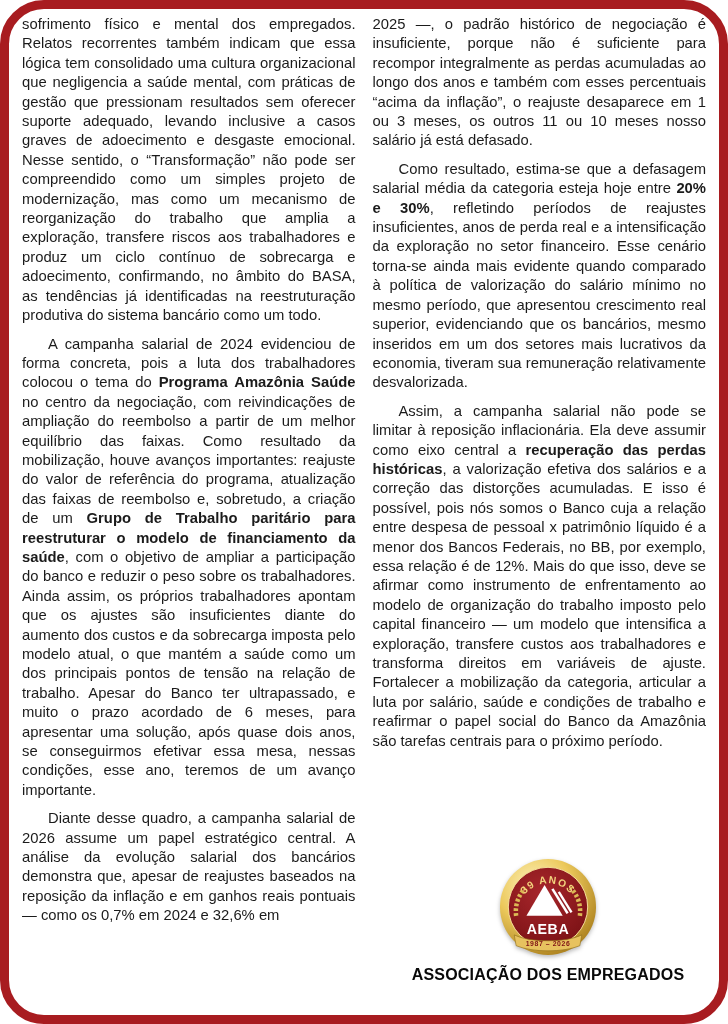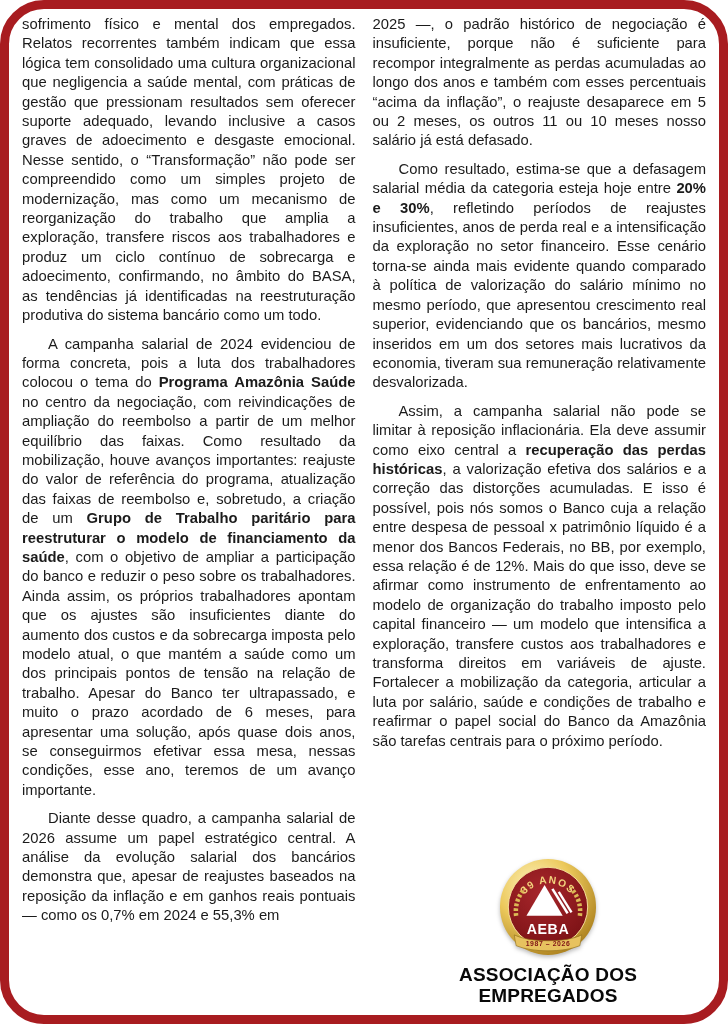--- a/index.html
+++ b/index.html
@@ -23,39 +23,39 @@
   .col p.no-indent{text-indent:0;}
   .col b{font-weight:bold;}
   .footer-block{
     position:absolute;left:388px;top:858px;width:320px;text-align:center;
   }
   .logo-svg{
     width:98px;height:98px;display:block;margin:0 auto 9px auto;
     filter:drop-shadow(0 2px 2px rgba(0,0,0,0.28));
   }
   .caption{
-    font-weight:bold;font-size:19px;line-height:20.5px;color:#090909;
+    font-weight:bold;font-size:16px;line-height:20.5px;color:#090909;
     letter-spacing:0.2px;
   }
 </style>
 </head>
 <body>
 
 <div class="page">
 
   <div class="border-frame" id="border-frame" style="border-color: rgb(168, 28, 32);"></div>
 
   <div class="content">
     <div class="col" id="col-0">
         <p class="no-indent"><span>sofrimento físico e mental dos empregados. Relatos recorrentes também indicam que essa lógica tem consolidado uma cultura organizacional que negligencia a saúde mental, com práticas de gestão que pressionam resultados sem oferecer suporte adequado, levando inclusive a casos graves de adoecimento e desgaste emocional. Nesse sentido, o “Transformação” não pode ser compreendido como um simples projeto de modernização, mas como um mecanismo de reorganização do trabalho que amplia a exploração, transfere riscos aos trabalhadores e produz um ciclo contínuo de sobrecarga e adoecimento, confirmando, no âmbito do BASA, as tendências já identificadas na reestruturação produtiva do sistema bancário como um todo.</span></p>
         <p><span>A campanha salarial de 2024 evidenciou de forma concreta, pois a luta dos trabalhadores colocou o tema do </span><b>Programa Amazônia Saúde</b><span> no centro da negociação, com reivindicações de ampliação do reembolso a partir de um melhor equilíbrio das faixas. Como resultado da mobilização, houve avanços importantes: reajuste do valor de referência do programa, atualização das faixas de reembolso e, sobretudo, a criação de um </span><b>Grupo de Trabalho paritário para reestruturar o modelo de financiamento da saúde</b><span>, com o objetivo de ampliar a participação do banco e reduzir o peso sobre os trabalhadores. Ainda assim, os próprios trabalhadores apontam que os ajustes são insuficientes diante do aumento dos custos e da sobrecarga imposta pelo modelo atual, o que mantém a saúde como um dos principais pontos de tensão na relação de trabalho. Apesar do Banco ter ultrapassado, e muito o prazo acordado de 6 meses, para apresentar uma solução, após quase dois anos, se conseguirmos efetivar essa mesa, nessas condições, esse ano, teremos de um avanço importante.</span></p>
-        <p><span>Diante desse quadro, a campanha salarial de 2026 assume um papel estratégico central. A análise da evolução salarial dos bancários demonstra que, apesar de reajustes baseados na reposição da inflação e em ganhos reais pontuais — como os 0,7% em 2024 e 55,3% em</span></p>
+        <p><span>Diante desse quadro, a campanha salarial de 2026 assume um papel estratégico central. A análise da evolução salarial dos bancários demonstra que, apesar de reajustes baseados na reposição da inflação e em ganhos reais pontuais — como os 0,7% em 2024 e 32,6% em</span></p>
       </div>
     <div class="col" id="col-1">
-        <p class="no-indent"><span>2025 —, o padrão histórico de negociação é insuficiente, porque não é suficiente para recompor integralmente as perdas acumuladas ao longo dos anos e também com esses percentuais “acima da inflação”, o reajuste desaparece em 5 ou 2 meses, os outros 11 ou 10 meses nosso salário já está defasado.</span></p>
+        <p class="no-indent"><span>2025 —, o padrão histórico de negociação é insuficiente, porque não é suficiente para recompor integralmente as perdas acumuladas ao longo dos anos e também com esses percentuais “acima da inflação”, o reajuste desaparece em 1 ou 3 meses, os outros 11 ou 10 meses nosso salário já está defasado.</span></p>
         <p><span>Como resultado, estima-se que a defasagem salarial média da categoria esteja hoje entre </span><b>20% e 30%</b><span>, refletindo períodos de reajustes insuficientes, anos de perda real e a intensificação da exploração no setor financeiro. Esse cenário torna-se ainda mais evidente quando comparado à política de valorização do salário mínimo no mesmo período, que apresentou crescimento real superior, evidenciando que os bancários, mesmo inseridos em um dos setores mais lucrativos da economia, tiveram sua remuneração relativamente desvalorizada.</span></p>
         <p><span>Assim, a campanha salarial não pode se limitar à reposição inflacionária. Ela deve assumir como eixo central a </span><b>recuperação das perdas históricas</b><span>, a valorização efetiva dos salários e a correção das distorções acumuladas. E isso é possível, pois nós somos o Banco cuja a relação entre despesa de pessoal x patrimônio líquido é a menor dos Bancos Federais, no BB, por exemplo, essa relação é de 12%. Mais do que isso, deve se afirmar como instrumento de enfrentamento ao modelo de organização do trabalho imposto pelo capital financeiro — um modelo que intensifica a exploração, transfere custos aos trabalhadores e transforma direitos em variáveis de ajuste. Fortalecer a mobilização da categoria, articular a luta por salário, saúde e condições de trabalho e reafirmar o papel social do Banco da Amazônia são tarefas centrais para o próximo período.</span></p>
       </div>
   </div>
 
   <div class="footer-block">
     <svg class="logo-svg" viewBox="0 0 100 100" aria-hidden="true">
       <defs>
         <radialGradient id="goldGrad" cx="35%" cy="28%" r="85%">
           <stop offset="0%" stop-color="#fdf2bc"></stop>

